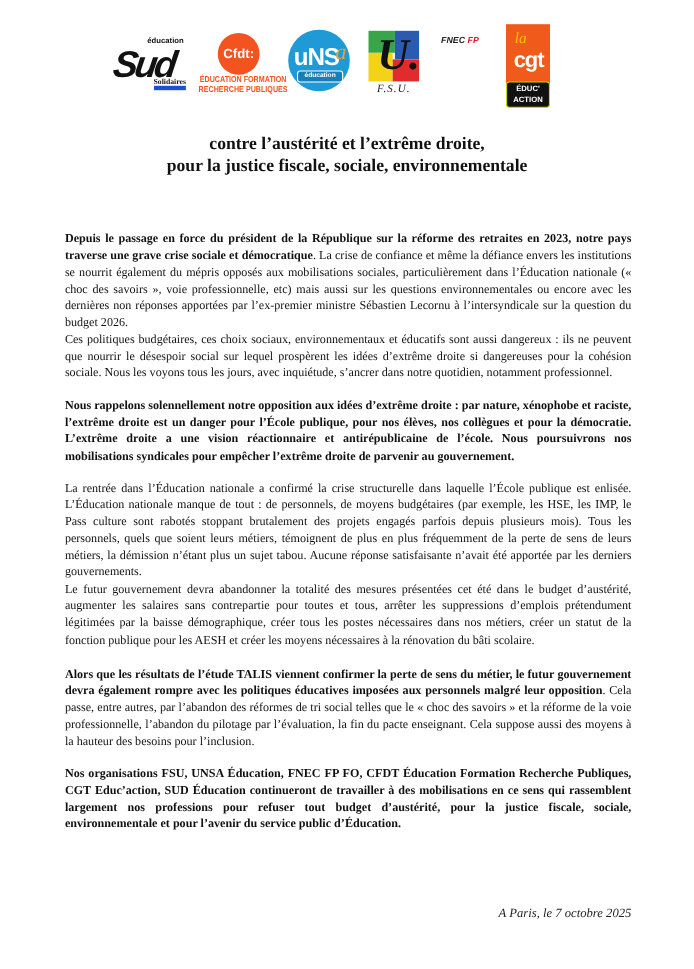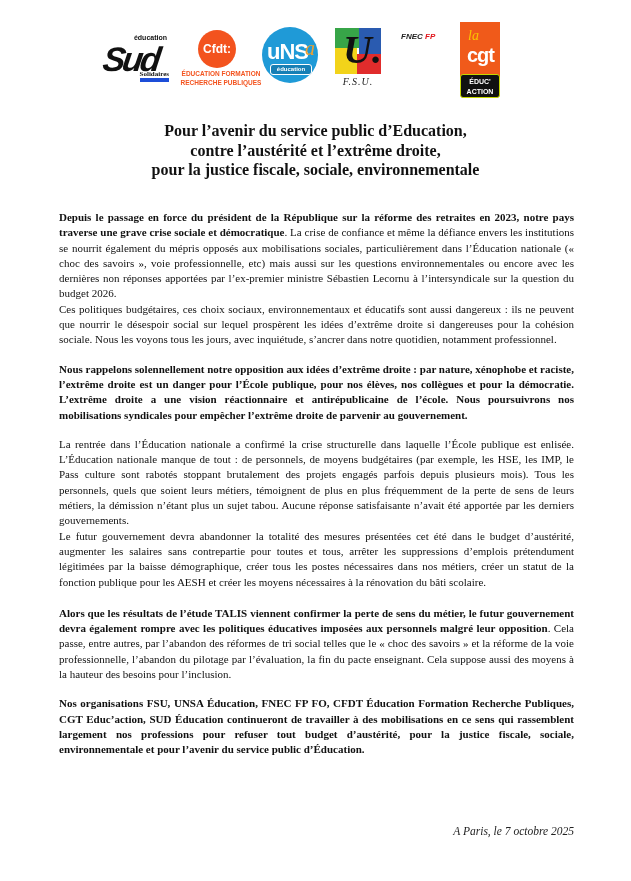--- a/index.html
+++ b/index.html
@@ -91,21 +91,20 @@
       <span class="word">cgt</span>
     </div>
     <div class="educ">
       <div>ÉDUC'</div>
       <div>ACTION</div>
     </div>
   </div>
 </div>
 
 <div class="title">
-  <div>Pour l’avenir du service public d’Education,</div>
   <div>contre l’austérité et l’extrême droite,</div>
   <div>pour la justice fiscale, sociale, environnementale</div>
 </div>
 
 <div class="body">
   <p style="margin-bottom:0"><b>Depuis le passage en force du président de la République sur la réforme des retraites en 2023, notre pays traverse une grave crise sociale et démocratique</b><span>. La crise de confiance et même la défiance envers les institutions se nourrit également du mépris opposés aux mobilisations sociales, particulièrement dans l’Éducation nationale (« choc des savoirs », voie professionnelle, etc) mais aussi sur les questions environnementales ou encore avec les dernières non réponses apportées par l’ex-premier ministre Sébastien Lecornu à l’intersyndicale sur la question du budget 2026.</span></p>
   <p style="">Ces politiques budgétaires, ces choix sociaux, environnementaux et éducatifs sont aussi dangereux : ils ne peuvent que nourrir le désespoir social sur lequel prospèrent les idées d’extrême droite si dangereuses pour la cohésion sociale. Nous les voyons tous les jours, avec inquiétude, s’ancrer dans notre quotidien, notamment professionnel.</p>
   <p><b>Nous rappelons solennellement notre opposition aux idées d’extrême droite : par nature, xénophobe et raciste, l’extrême droite est un danger pour l’École publique, pour nos élèves, nos collègues et pour la démocratie. L’extrême droite a une vision réactionnaire et antirépublicaine de l’école. Nous poursuivrons nos mobilisations syndicales pour empêcher l’extrême droite de parvenir au gouvernement.</b></p>
   <p style="margin-bottom:0">La rentrée dans l’Éducation nationale a confirmé la crise structurelle dans laquelle l’École publique est enlisée. L’Éducation nationale manque de tout : de personnels, de moyens budgétaires (par exemple, les HSE, les IMP, le Pass culture sont rabotés stoppant brutalement des projets engagés parfois depuis plusieurs mois). Tous les personnels, quels que soient leurs métiers, témoignent de plus en plus fréquemment de la perte de sens de leurs métiers, la démission n’étant plus un sujet tabou. Aucune réponse satisfaisante n’avait été apportée par les derniers gouvernements.</p>
   <p style="margin-bottom:16px">Le futur gouvernement devra abandonner la totalité des mesures présentées cet été dans le budget d’austérité, augmenter les salaires sans contrepartie pour toutes et tous, arrêter les suppressions d’emplois prétendument légitimées par la baisse démographique, créer tous les postes nécessaires dans nos métiers, créer un statut de la fonction publique pour les AESH et créer les moyens nécessaires à la rénovation du bâti scolaire.</p>

